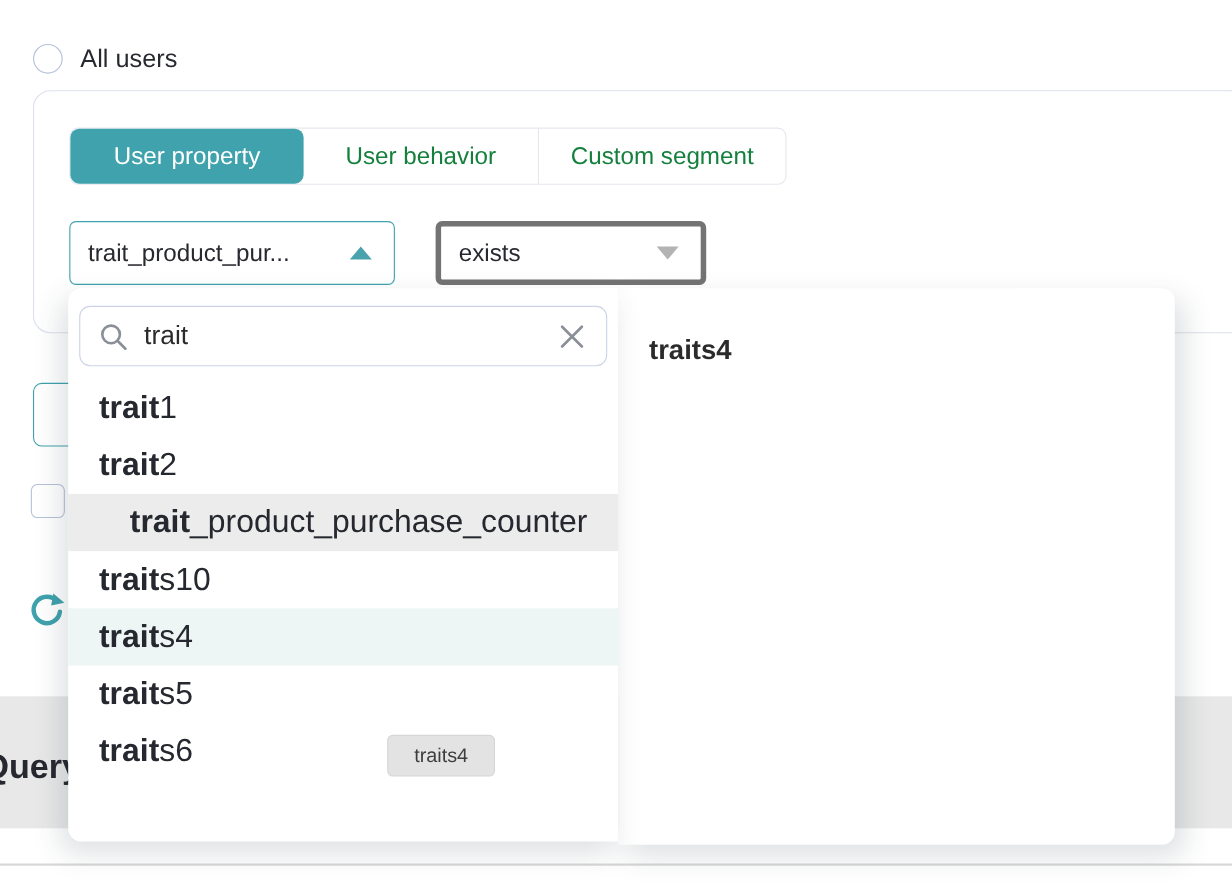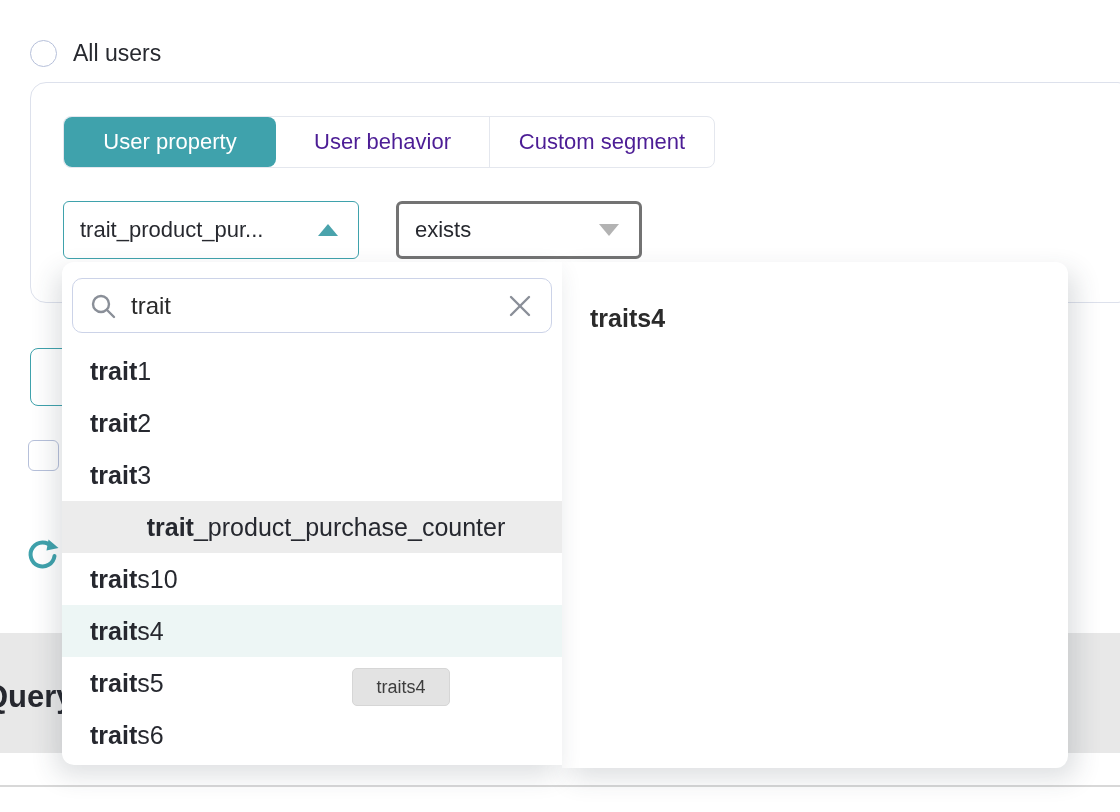--- a/index.html
+++ b/index.html
@@ -15,29 +15,29 @@
   .radio.checked .dot { width:15px; height:15px; border-radius:50%; background:#3fa2ac; }
   .radio-label { font-size:23px; color:#27292f; }
 
   
   .filter-panel { position:absolute; left:30px; top:82px; width:1104px; height:221px;
                   border:1px solid #dde1ec; border-radius:16px; background:#fff; }
 
   .tabs { position:absolute; left:32px; top:33px; display:flex; height:52px;
           border:1px solid #e4e7ee; border-radius:8px; background:#fff; }
   .tab { display:flex; align-items:center; justify-content:center; font-size:22px;
-         color:#4c1d95; padding:0 24px; cursor:pointer; }
+         color:#15803d; padding:0 24px; cursor:pointer; }
   .tab.t0 { width:212px; } .tab.t1 { width:214px; border-right:1px solid #e4e7ee; } .tab.t2 { width:224px; }
   .tab.active { background:#3fa2ac; color:#ffffff; border-radius:8px; }
 
   .select { position:absolute; top:118px; height:58px; background:#fff; border-radius:6px;
             display:flex; align-items:center; justify-content:space-between;
             padding:0 20px 0 16px; cursor:pointer; }
   .select-property { left:32px; width:296px; border:1.5px solid #3fa2ac; }
-  .select-operator { left:365px; width:246px; border:3px solid #737373; }
+  .select-operator { left:365px; width:246px; border:5px solid #737373; }
   .select-value { font-size:22px; color:#27292f; white-space:nowrap; overflow:hidden; }
   .tri { width:0; height:0; border-left:10px solid transparent; border-right:10px solid transparent; }
   .tri.up   { border-bottom:12px solid #4aa3ac; }
   .tri.down { border-top:12px solid #b3b3b3; }
 
   
   .cut-button { position:absolute; left:30px; top:348px; width:60px; height:58px;
                 border:1.5px solid #3fa2ac; border-radius:8px; background:#fff; z-index:2; }
   .checkbox { position:absolute; left:28px; top:440px; width:31px; height:31px;
               border:1.5px solid #b6c0da; border-radius:6px; background:#fff; z-index:2; }
@@ -51,21 +51,21 @@
   
   .dropdown-panel { position:absolute; left:62px; top:262px; width:500px; height:503px;
                     background:#fff; border-radius:12px 0 0 12px; z-index:10;
                     box-shadow:-6px 10px 26px rgba(45,55,70,.16); }
   .search-box { position:absolute; left:10px; top:16px; width:480px; height:55px;
                 border:1.5px solid #ccd3e8; border-radius:10px; background:#fff;
                 display:flex; align-items:center; padding:0 18px 0 16px; }
   .search-box input { flex:1; border:none; outline:none; font-size:24px; color:#2b2b2b;
                       font-family:"Liberation Sans", sans-serif; margin-left:14px; background:transparent; }
   .list { position:absolute; left:0; top:83px; width:100%; }
-  .row { height:52px; line-height:52px; padding-left:28px; font-size:25px; color:#26282f;
+  .row { height:52px; line-height:52px; padding-left:28px; font-size:29px; color:#26282f;
          cursor:pointer; white-space:nowrap; }
   .row b { font-weight:bold; }
   .row.hovered { background:#ececec;text-align:center; }
   .row.selected { background:#edf6f5; }
 
   
   .preview-panel { position:absolute; left:562px; top:262px; width:506px; height:506px;
                    background:#fff; border-radius:0 12px 12px 0; z-index:9;
                    box-shadow:8px 10px 26px rgba(45,55,70,.16); }
   .preview-title { position:absolute; left:28px; top:42px; font-size:25px; font-weight:bold; color:#2b2b2b; }
@@ -125,21 +125,20 @@
     <input type="text" value="trait" style="">
     <svg width="26" height="26" viewBox="0 0 26 26">
       <line x1="4" y1="4" x2="22" y2="22" stroke="#8a8f98" stroke-width="2.4" stroke-linecap="round"></line>
       <line x1="22" y1="4" x2="4" y2="22" stroke="#8a8f98" stroke-width="2.4" stroke-linecap="round"></line>
     </svg>
   </div>
 
   <div class="list">
     <div class="row"><b>trait</b><span>1</span></div>
     <div class="row"><b>trait</b><span>2</span></div>
-    <div class="row"><b>trait</b><span>3</span></div>
     <div class="row hovered"><b>trait</b><span>_product_purchase_counter</span></div>
     <div class="row"><b>trait</b><span>s10</span></div>
     <div class="row selected"><b>trait</b><span>s4</span></div>
     <div class="row"><b>trait</b><span>s5</span></div>
     <div class="row"><b>trait</b><span>s6</span></div>
   </div>
 </div>
 
 <div class="preview-panel">
   <div class="preview-title">traits4</div>

